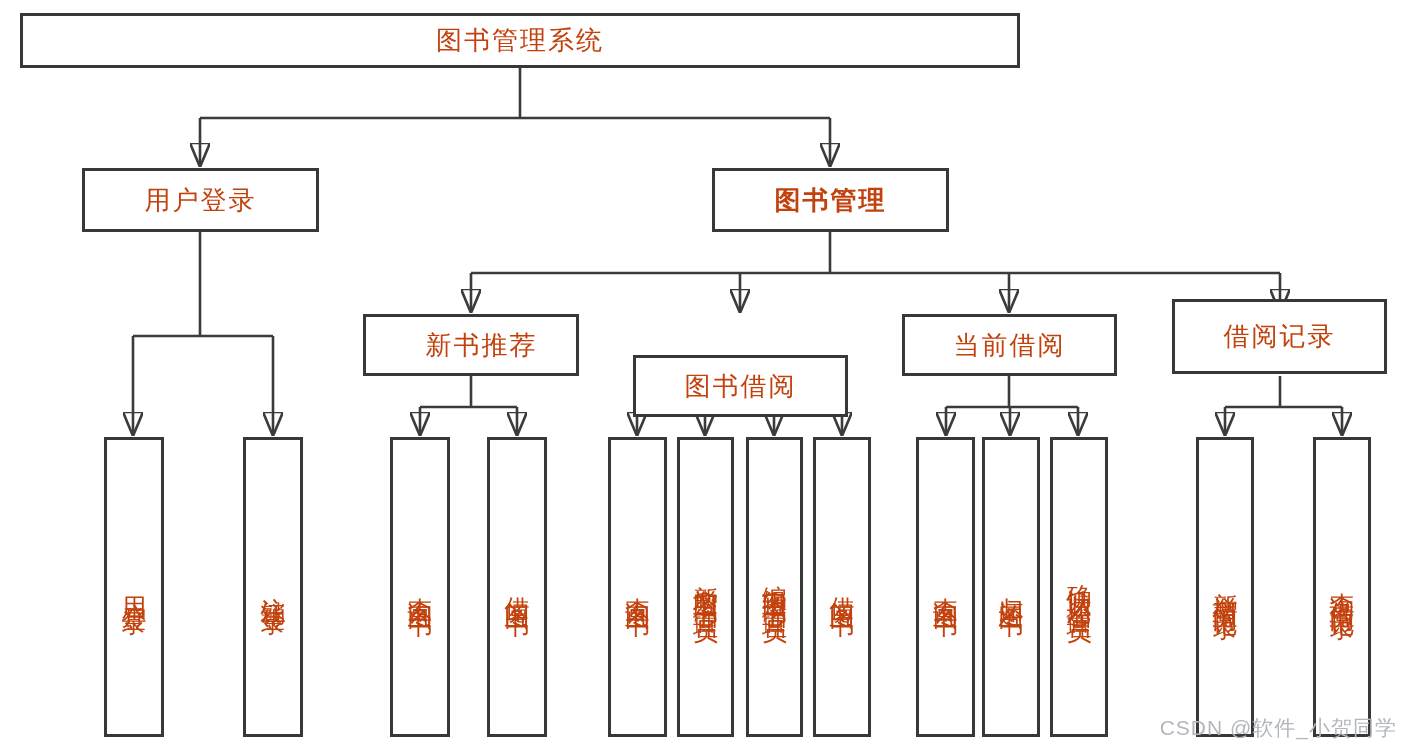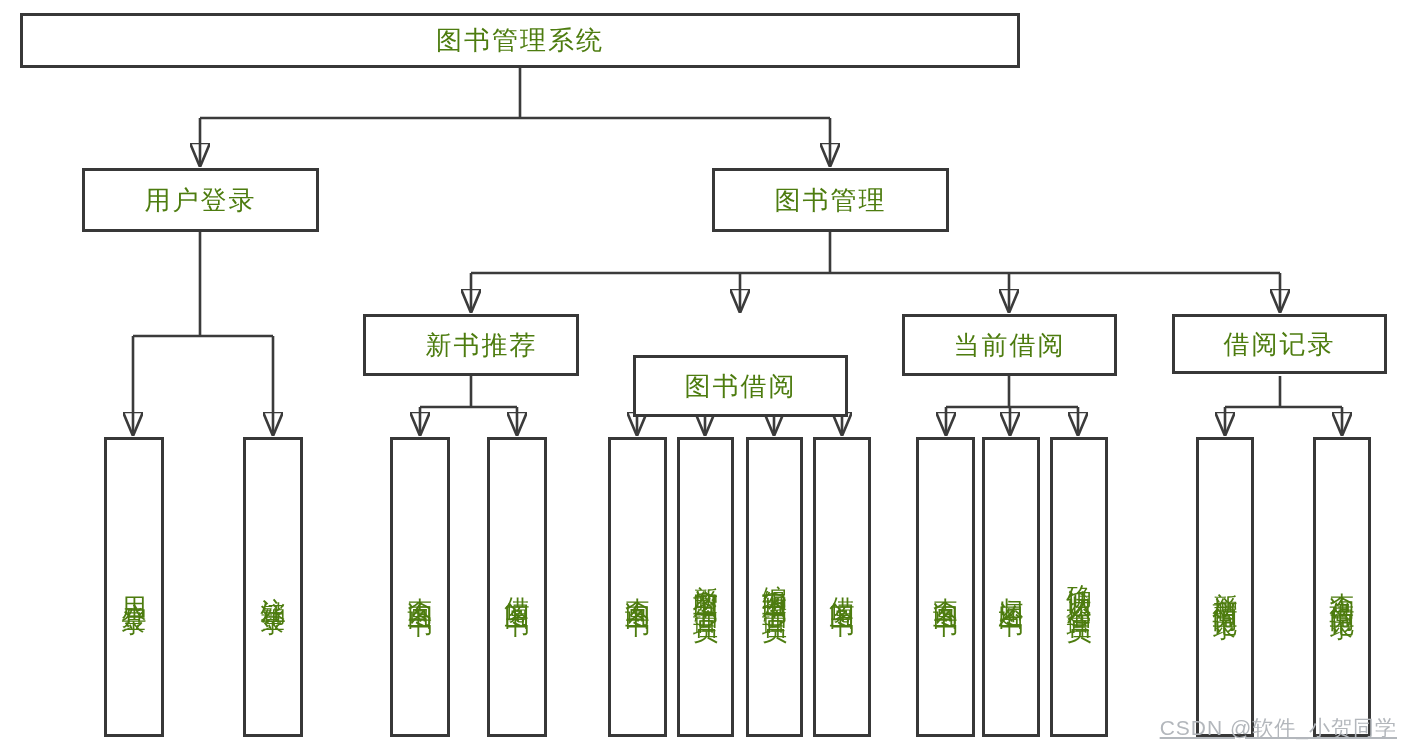--- a/index.html
+++ b/index.html
@@ -23,21 +23,21 @@
     fill: none;
   }
   .node {
     position: absolute;
     box-sizing: border-box;
     border: 3px solid #383838;
     background: #ffffff;
     display: flex;
     align-items: center;
     justify-content: center;
-    color: #4d7c0f;
+    color: #c2410c;
     font-size: 26px;
     letter-spacing: 2px;
     z-index: 2;
     white-space: nowrap;
   }
   .leaf {
     writing-mode: vertical-rl;
     text-orientation: mixed;
     letter-spacing: 5px;
     line-height: 1;
@@ -45,21 +45,20 @@
   }
   .watermark {
     position: absolute;
     right: 8px;
     top: 714px;
     font-size: 21px;
     color: #b3b7bc;
     letter-spacing: 1px;
     z-index: 5;
     white-space: nowrap;
-    text-decoration: underline;
   }
 </style>
 </head>
 <body>
 
 <div class="canvas">
 
   <svg class="connectors" viewBox="0 0 1405 747" xmlns="http://www.w3.org/2000/svg">
     <defs>
       <marker id="arrow" markerUnits="userSpaceOnUse" markerWidth="24" markerHeight="20" refX="21" refY="10" orient="auto">
@@ -97,26 +96,26 @@
     <line x1="1078" y1="407" x2="1078" y2="433" marker-end="url(#arrow)"></line>
 
     <path d="M1280,376 V407 M1225,407 H1342"></path>
     <line x1="1225" y1="407" x2="1225" y2="433" marker-end="url(#arrow)"></line>
     <line x1="1342" y1="407" x2="1342" y2="433" marker-end="url(#arrow)"></line>
   </svg>
 
   <div class="node" style="left:20px; top:13px; width:1000px; height:55px;">图书管理系统</div>
 
   <div class="node" style="left:82px; top:168px; width:237px; height:64px;">用户登录</div>
-  <div class="node" style="left:712px; top:168px; width:237px; height:64px;">图书管理</div>
+  <div class="node" style="left:712px; top:168px; width:237px; height:64px;font-weight:bold;">图书管理</div>
 
   <div class="node" style="left:363px; top:314px; width:216px; height:62px;padding-left:21px;">新书推荐</div>
   <div class="node" style="left:633px; top:314px; width:215px; height:62px;margin-top:41px;">图书借阅</div>
   <div class="node" style="left:902px; top:314px; width:215px; height:62px;">当前借阅</div>
-  <div class="node" style="left:1172px; top:314px; width:215px; height:60px;">借阅记录</div>
+  <div class="node" style="left:1172px; top:299px; width:215px; height:75px;">借阅记录</div>
 
   <div class="node leaf" style="left:104px; top:437px; width:60px; height:300px;">用户登录</div>
   <div class="node leaf" style="left:243px; top:437px; width:60px; height:300px;">注销登录</div>
 
   <div class="node leaf" style="left:390px; top:437px; width:60px; height:300px;">查询图书</div>
   <div class="node leaf" style="left:487px; top:437px; width:60px; height:300px;">借阅图书</div>
 
   <div class="node leaf" style="left:608px; top:437px; width:59px; height:300px;">查询图书</div>
   <div class="node leaf" style="left:677px; top:437px; width:57px; height:300px;">新增图书（管理员）</div>
   <div class="node leaf" style="left:746px; top:437px; width:57px; height:300px;">编辑图书（管理员）</div>

